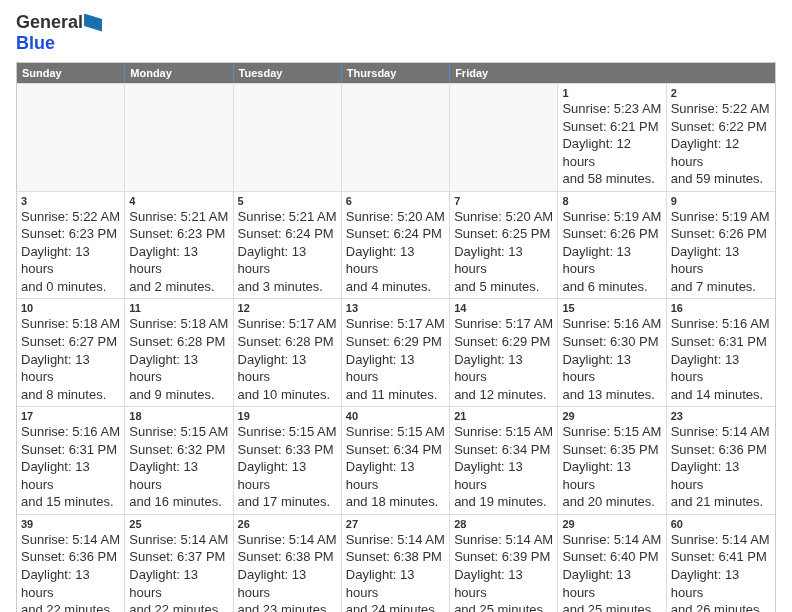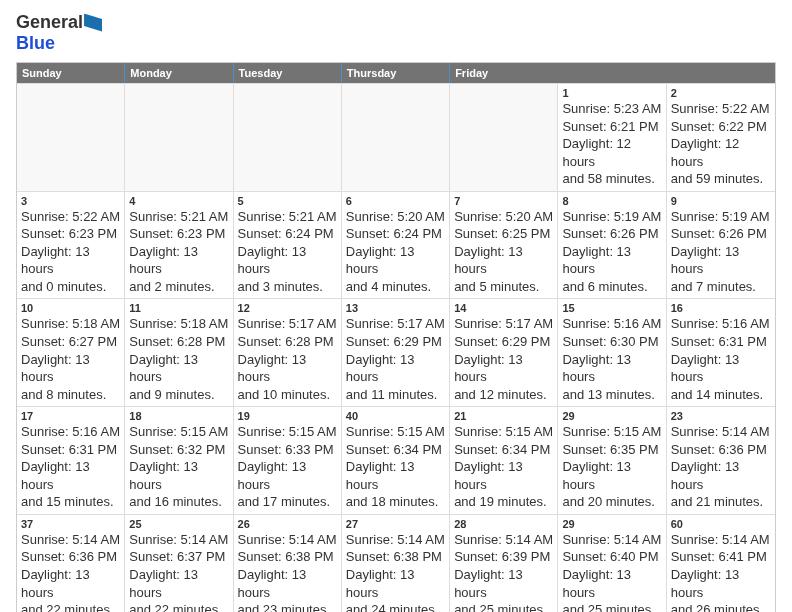--- a/index.html
+++ b/index.html
@@ -305,21 +305,21 @@
           <div class="cal-cell">
             <span class="day-num">23</span>
             <div class="cell-info" style="white-space: pre-line;">Sunrise: 5:14 AM
 Sunset: 6:36 PM
 Daylight: 13 hours
 and 21 minutes.</div>
           </div>
         </div>
         <div class="cal-row">
           <div class="cal-cell">
-            <span class="day-num">37</span>
+            <span class="day-num">39</span>
             <div class="cell-info" style="white-space: pre-line;">Sunrise: 5:14 AM
 Sunset: 6:36 PM
 Daylight: 13 hours
 and 22 minutes.</div>
           </div>
           <div class="cal-cell">
             <span class="day-num">25</span>
             <div class="cell-info" style="white-space: pre-line;">Sunrise: 5:14 AM
 Sunset: 6:37 PM
 Daylight: 13 hours

